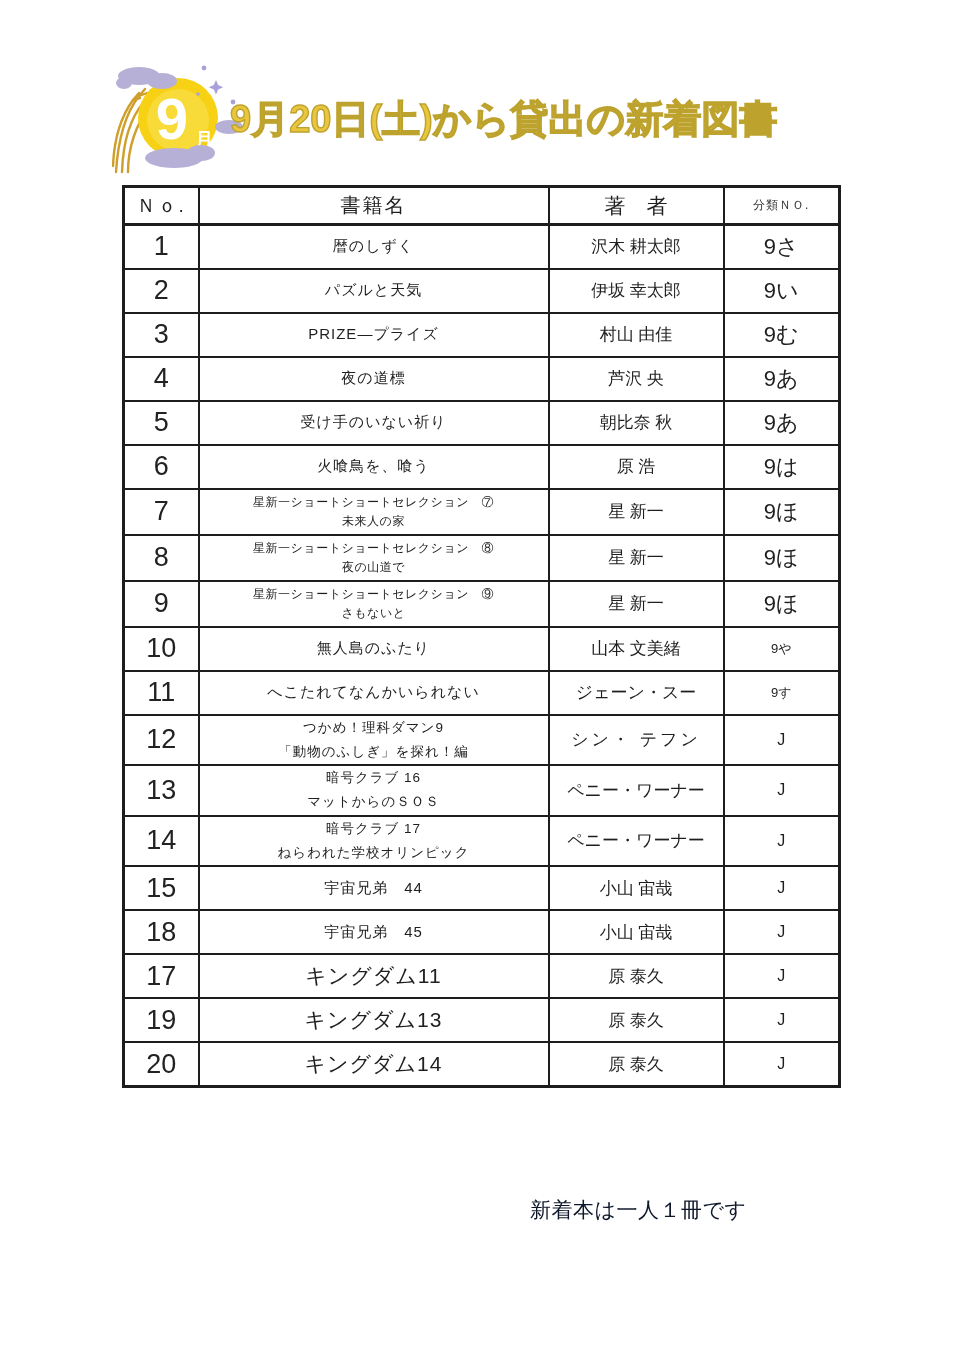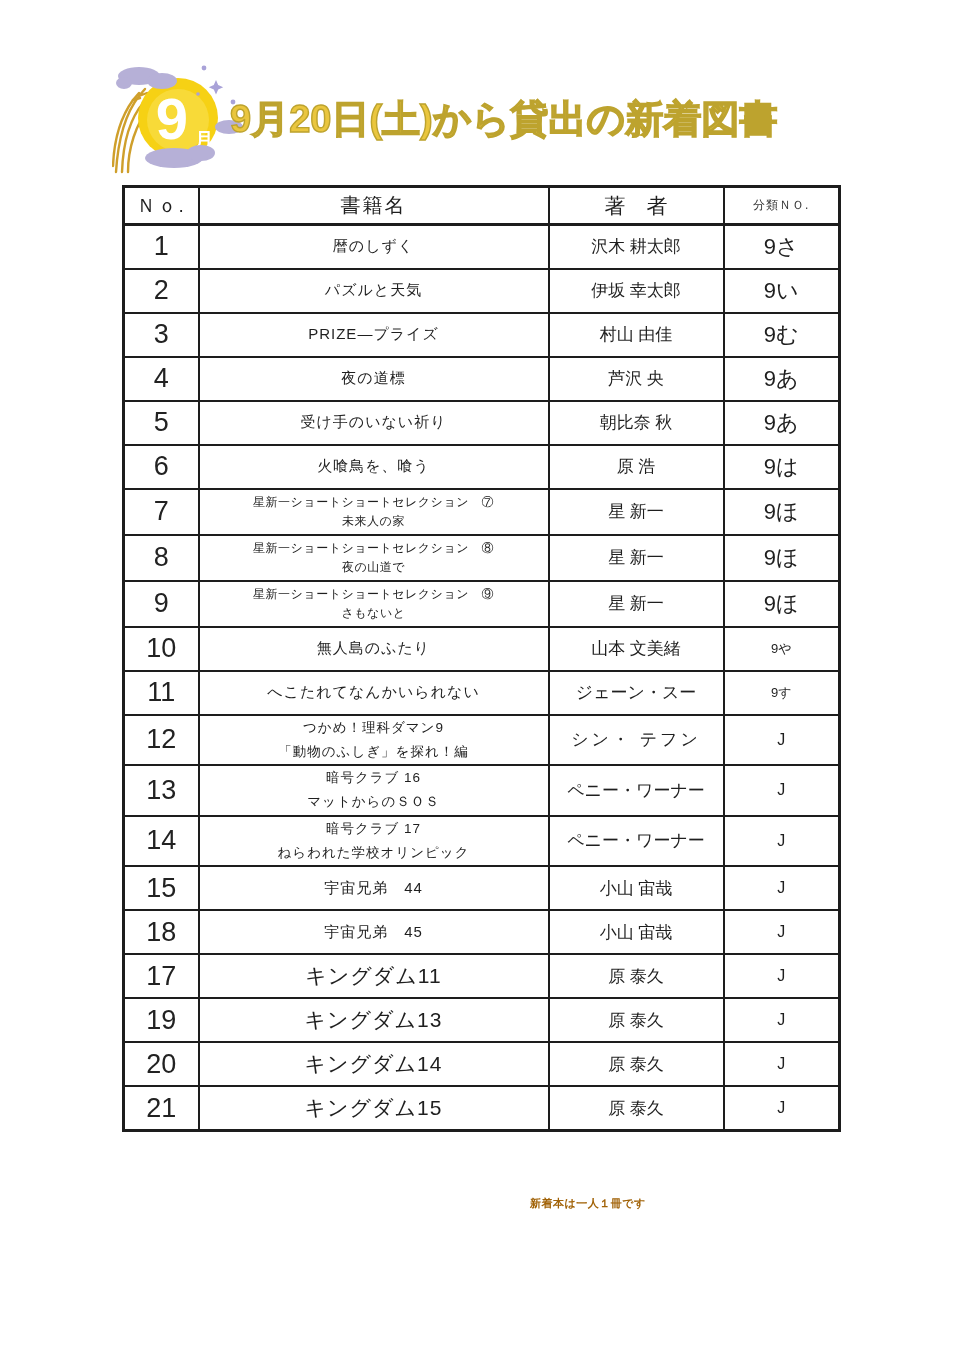--- a/index.html
+++ b/index.html
@@ -55,21 +55,21 @@
 
   td.cls.c-lg { font-size:22px; }
   td.cls.c-md { font-size:13px; }
   td.cls.c-sm { font-size:16px; }
 
   .t-line { display:block; }
 
   
   .footer-note {
     position:absolute; left:530px; top:1196px;
-    font-size:11px; font-weight:700; letter-spacing:0.5px; color:#a16207;
+    font-size:21px; font-weight:400; letter-spacing:0.5px; color:#0f172a;
   }
 </style>
 </head>
 <body>
 
 <div class="page">
 
   <svg class="badge" viewBox="0 0 132 116" aria-hidden="true">
 
     <g stroke="#cf9f2b" stroke-width="2.4" fill="none" stroke-linecap="round">
@@ -247,24 +247,18 @@
         <td class="title t-l">キングダム13</td>
         <td class="author">原 泰久</td>
         <td class="cls c-sm">J</td>
       </tr>
       <tr class="rh44">
         <td class="no-cell">20</td>
         <td class="title t-l">キングダム14</td>
         <td class="author">原 泰久</td>
         <td class="cls c-sm">J</td>
       </tr>
-      <tr class="rh44">
-        <td class="no-cell">21</td>
-        <td class="title t-l">キングダム15</td>
-        <td class="author">原 泰久</td>
-        <td class="cls c-sm">J</td>
-      </tr>
     </tbody>
   </table>
 
   <div class="footer-note">新着本は一人１冊です</div>
 
 </div>
 
 </body></html>

